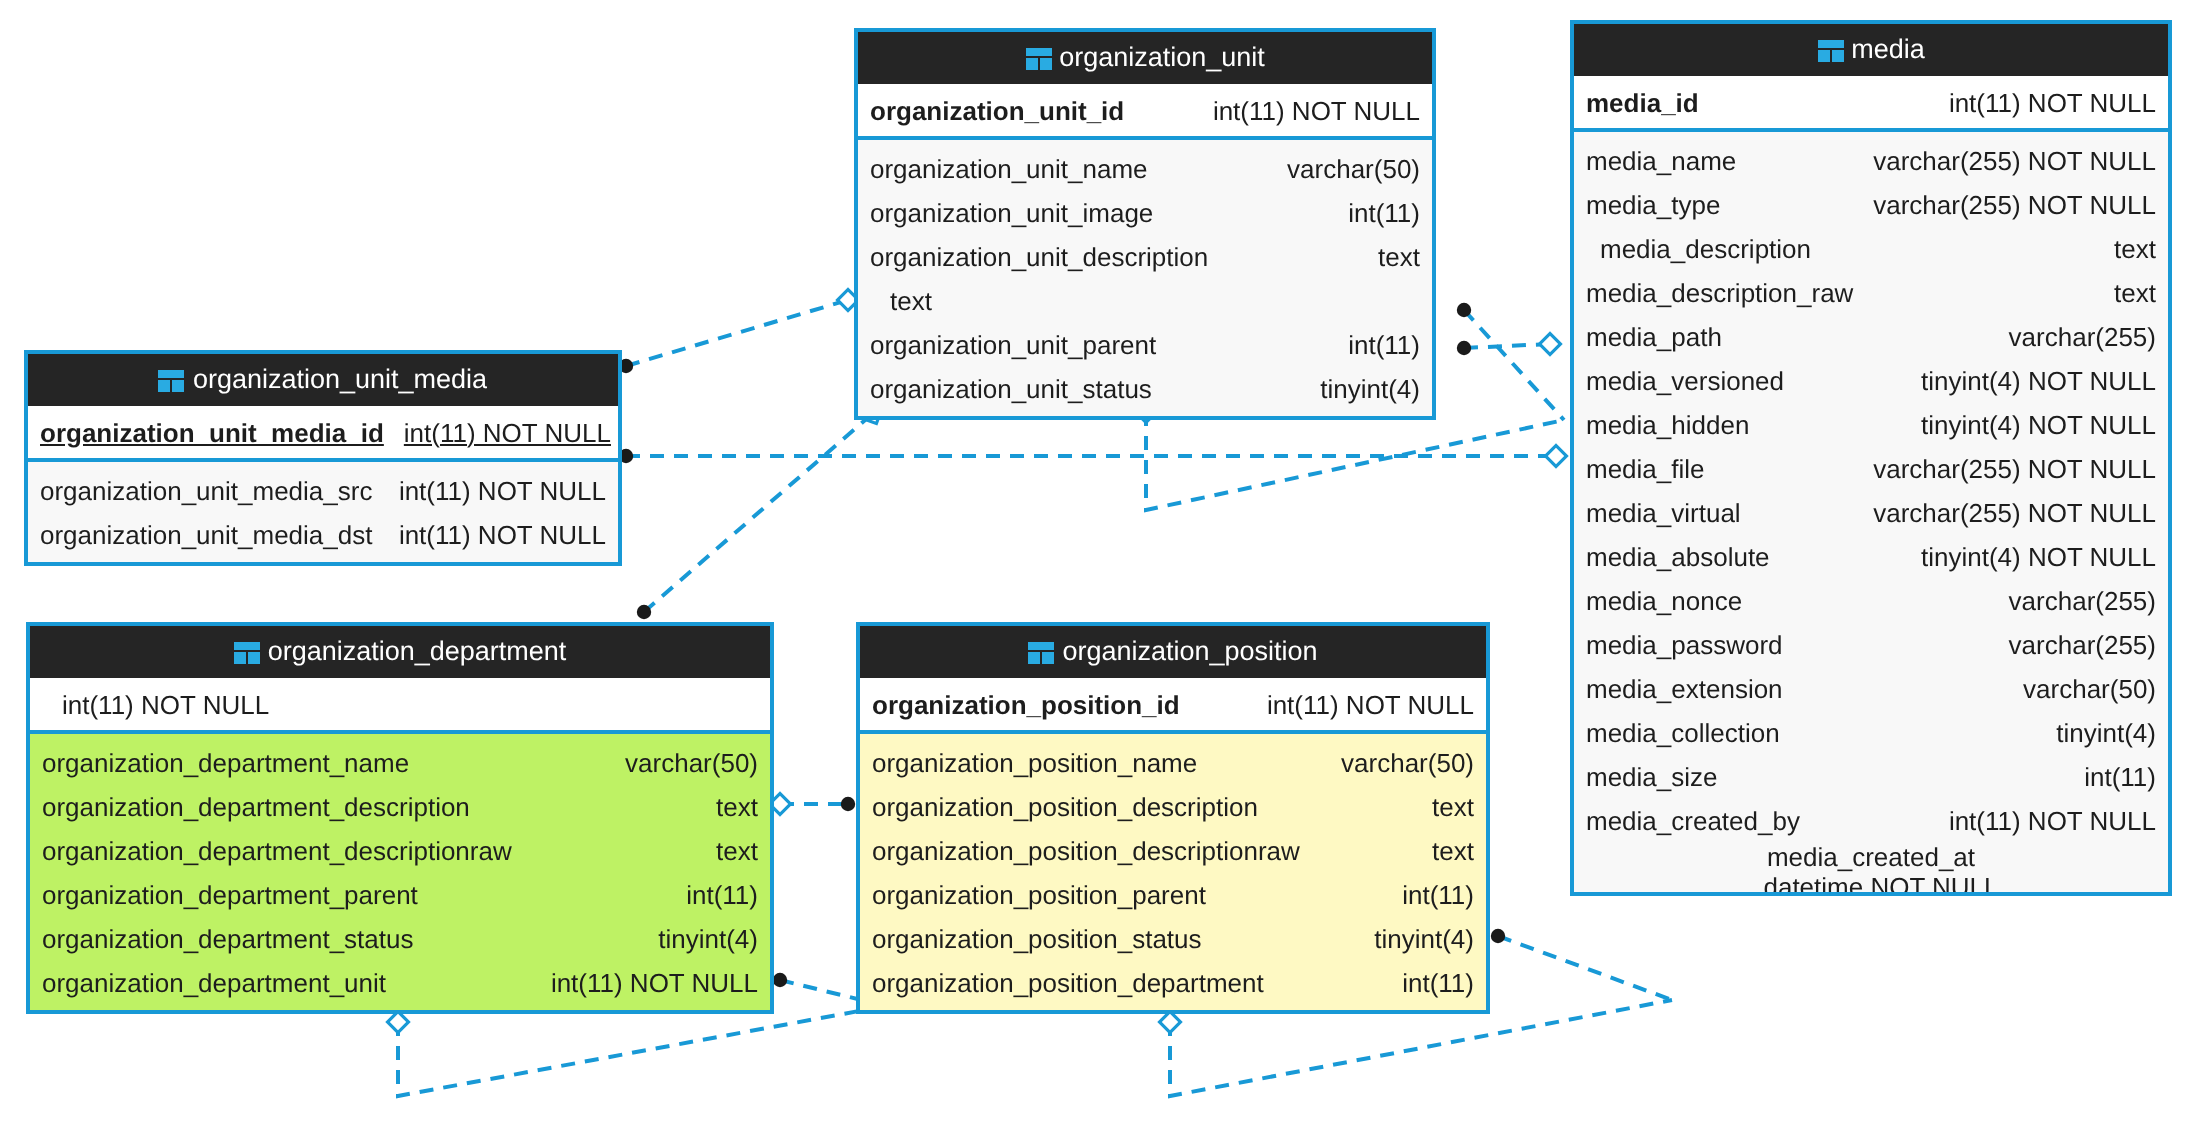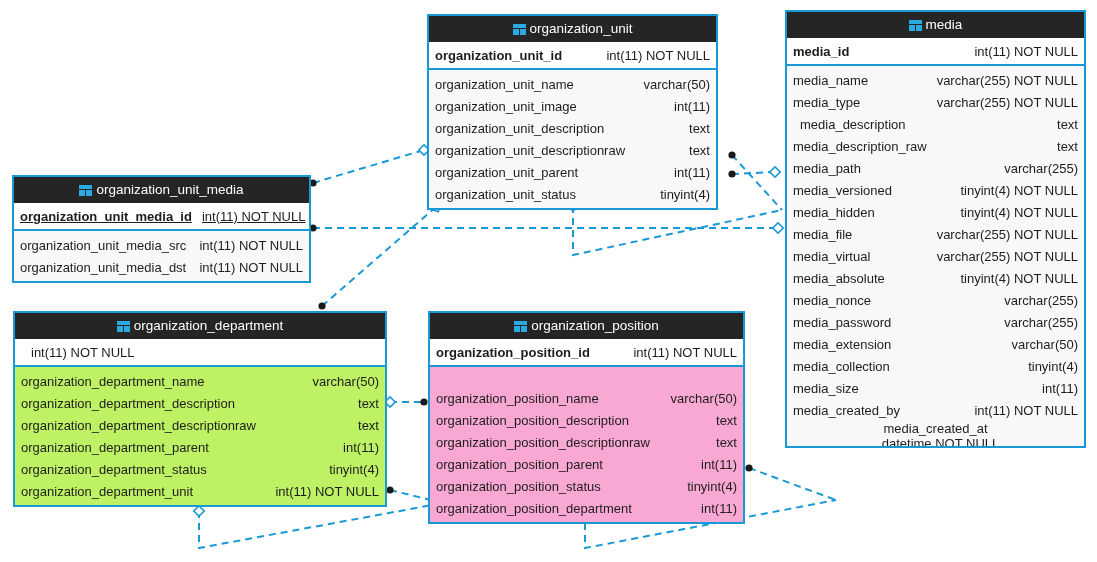--- a/index.html
+++ b/index.html
@@ -149,21 +149,20 @@
           </div>
           <div class="row" style="height: 22px;">
             <span class="fname">organization_unit_image</span>
             <span class="ftype">int(11)</span>
           </div>
           <div class="row" style="height: 22px;">
             <span class="fname">organization_unit_description</span>
             <span class="ftype">text</span>
           </div>
           <div class="row" style="height: 22px;">
-            <span class="fname">organization_unit_descriptionraw</span>
             <span class="ftype">text</span>
           </div>
           <div class="row" style="height: 22px;">
             <span class="fname">organization_unit_parent</span>
             <span class="ftype">int(11)</span>
           </div>
           <div class="row" style="height: 22px;">
             <span class="fname">organization_unit_status</span>
             <span class="ftype">tinyint(4)</span>
           </div>
@@ -294,21 +293,21 @@
             <span class="ftype">int(11) NOT NULL</span>
           </div>
         </div>
       </div>
       <div class="tbl" style="left: 428px; top: 311px; width: 317px; border-color: rgb(24, 153, 214); background: rgb(248, 248, 248);">
         <div class="tbl-header" style="height: 26px; line-height: 26px; background: rgb(37, 37, 37);"><span class="tbl-icon"><i class="r1" style="background: rgb(41, 171, 226);"></i><i class="r2a" style="background: rgb(41, 171, 226);"></i><i class="r2b" style="background: rgb(41, 171, 226);"></i></span><span>organization_position</span></div>
         <div class="row pk-row" style="height: 28px; border-bottom-color: rgb(24, 153, 214);">
           <span class="fname">organization_position_id</span>
           <span class="ftype">int(11) NOT NULL</span>
         </div>
-        <div class="body-rows" style="background: #f9a8d4; padding-top: 20px; padding-bottom: 3px;">
+        <div class="body-rows" style="background: #fef9c3; padding-top: 3px; padding-bottom: 3px;">
           <div class="row" style="height: 22px;">
             <span class="fname">organization_position_name</span>
             <span class="ftype">varchar(50)</span>
           </div>
           <div class="row" style="height: 22px;">
             <span class="fname">organization_position_description</span>
             <span class="ftype">text</span>
           </div>
           <div class="row" style="height: 22px;">
             <span class="fname">organization_position_descriptionraw</span>

